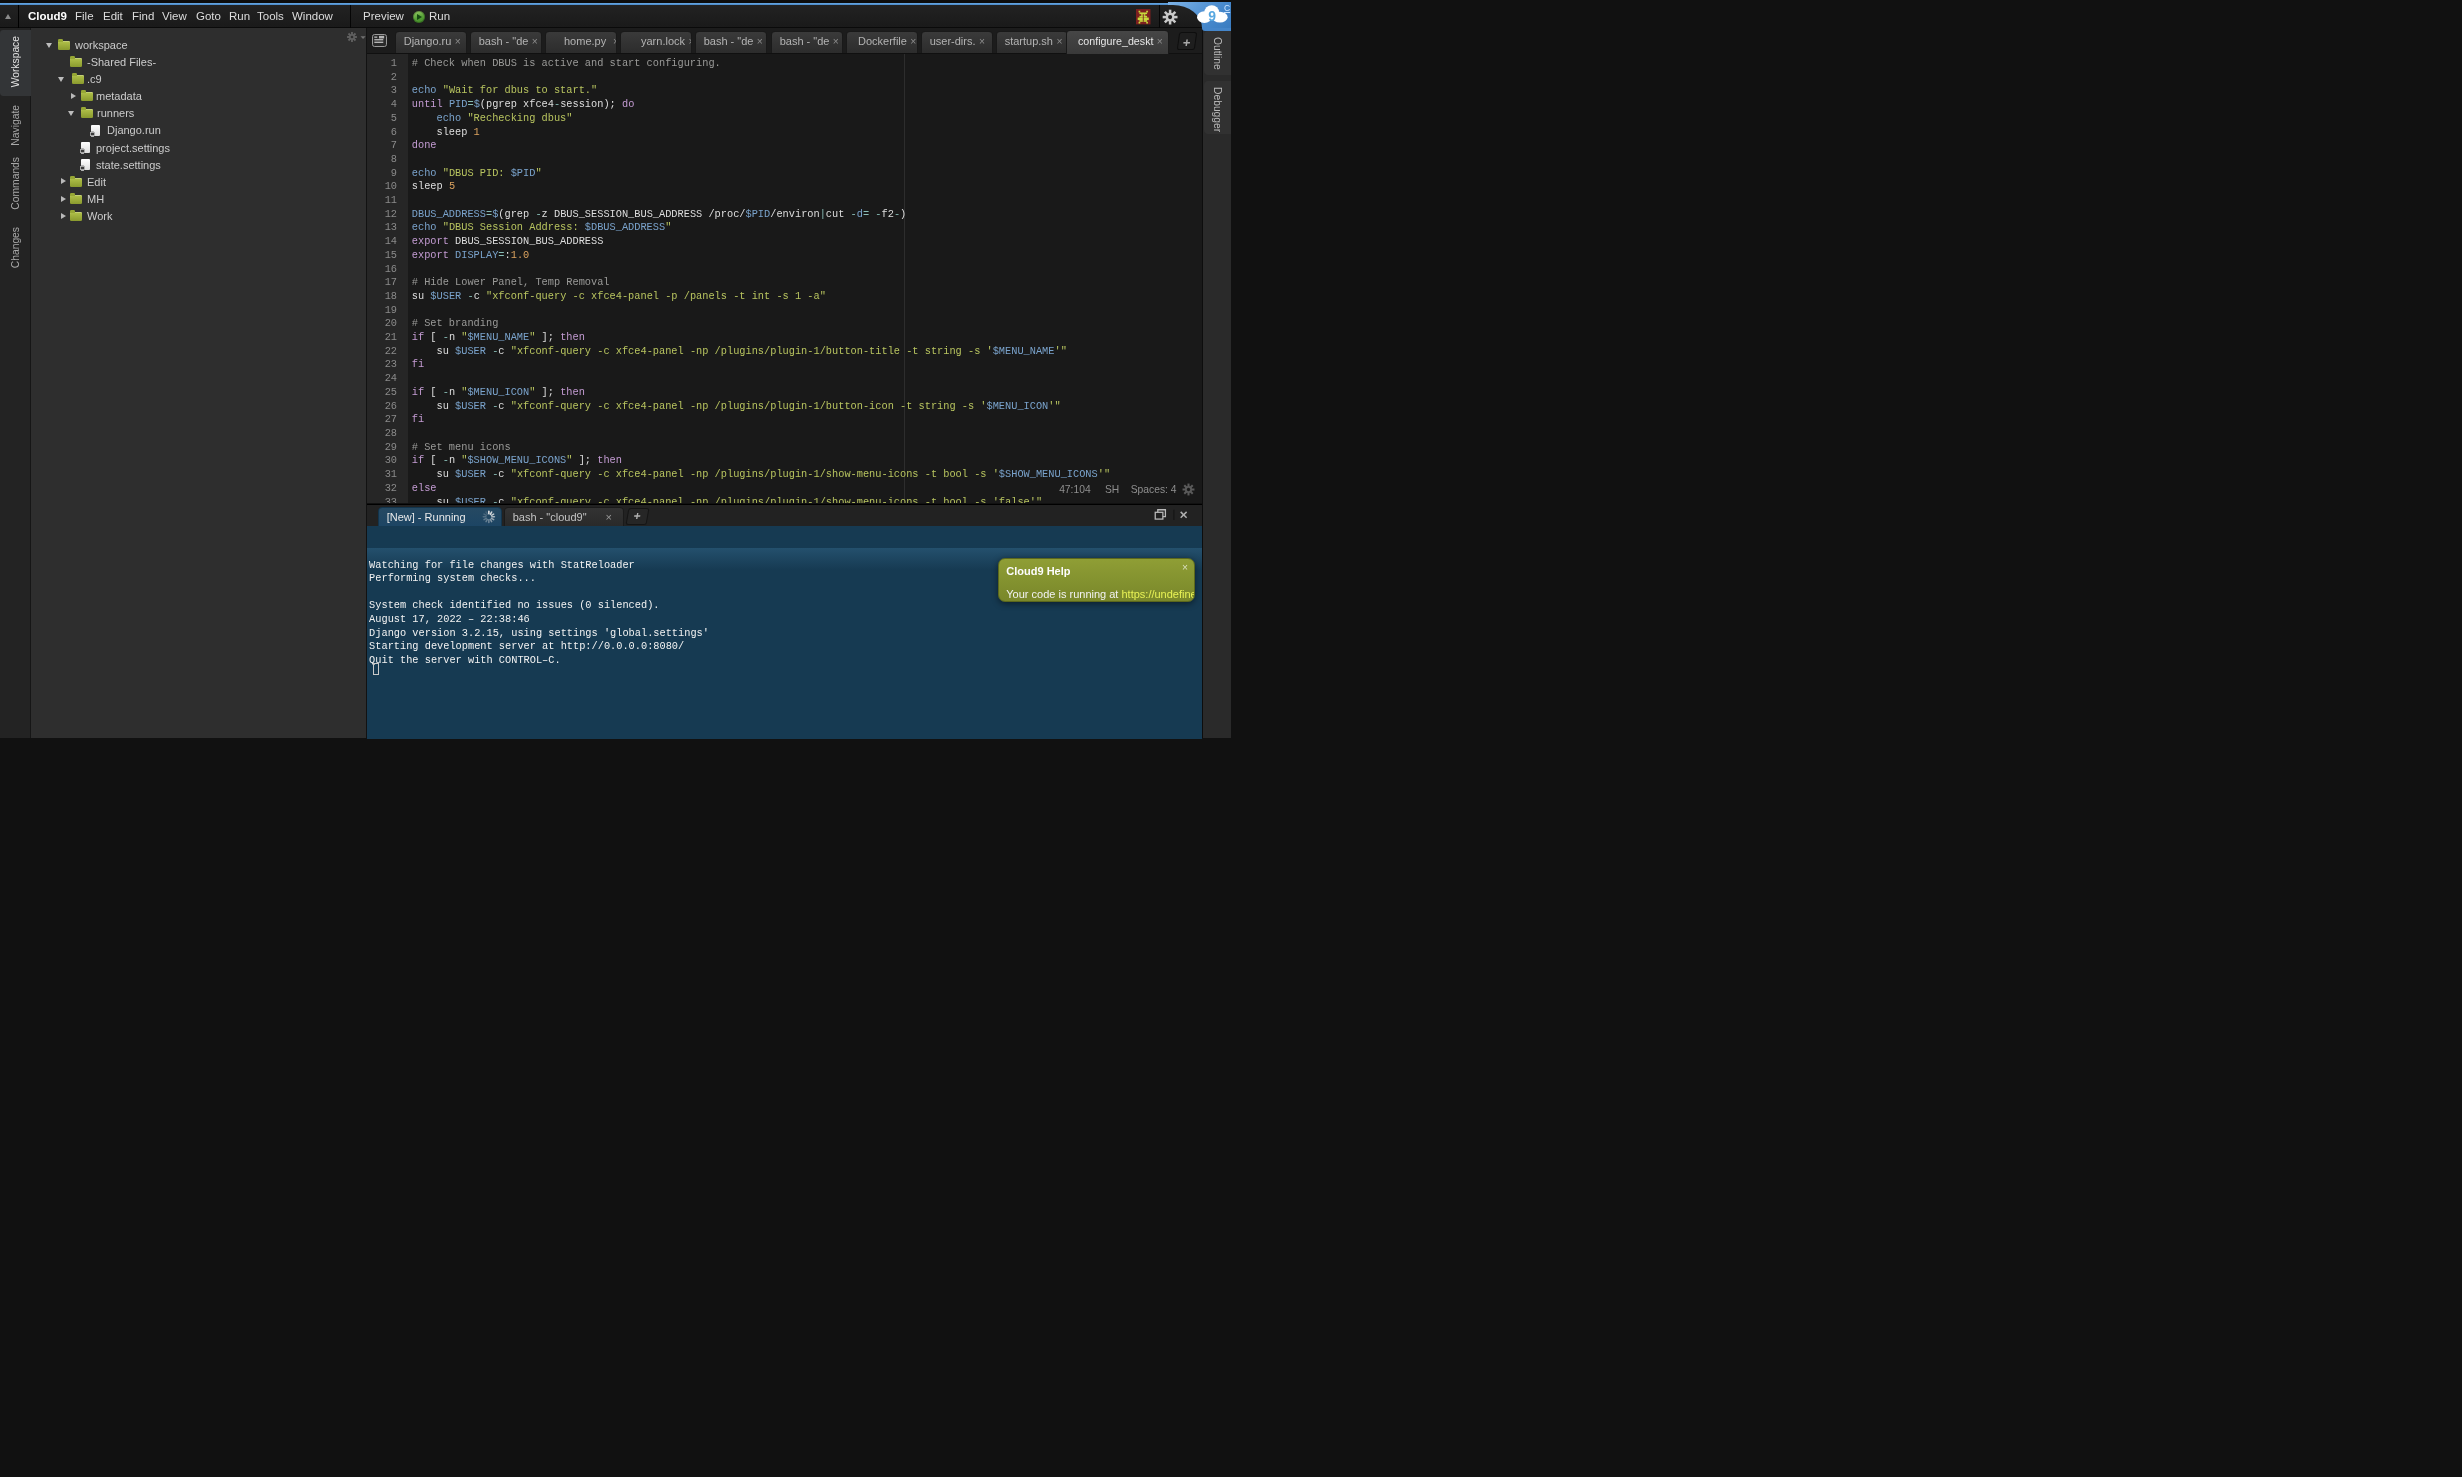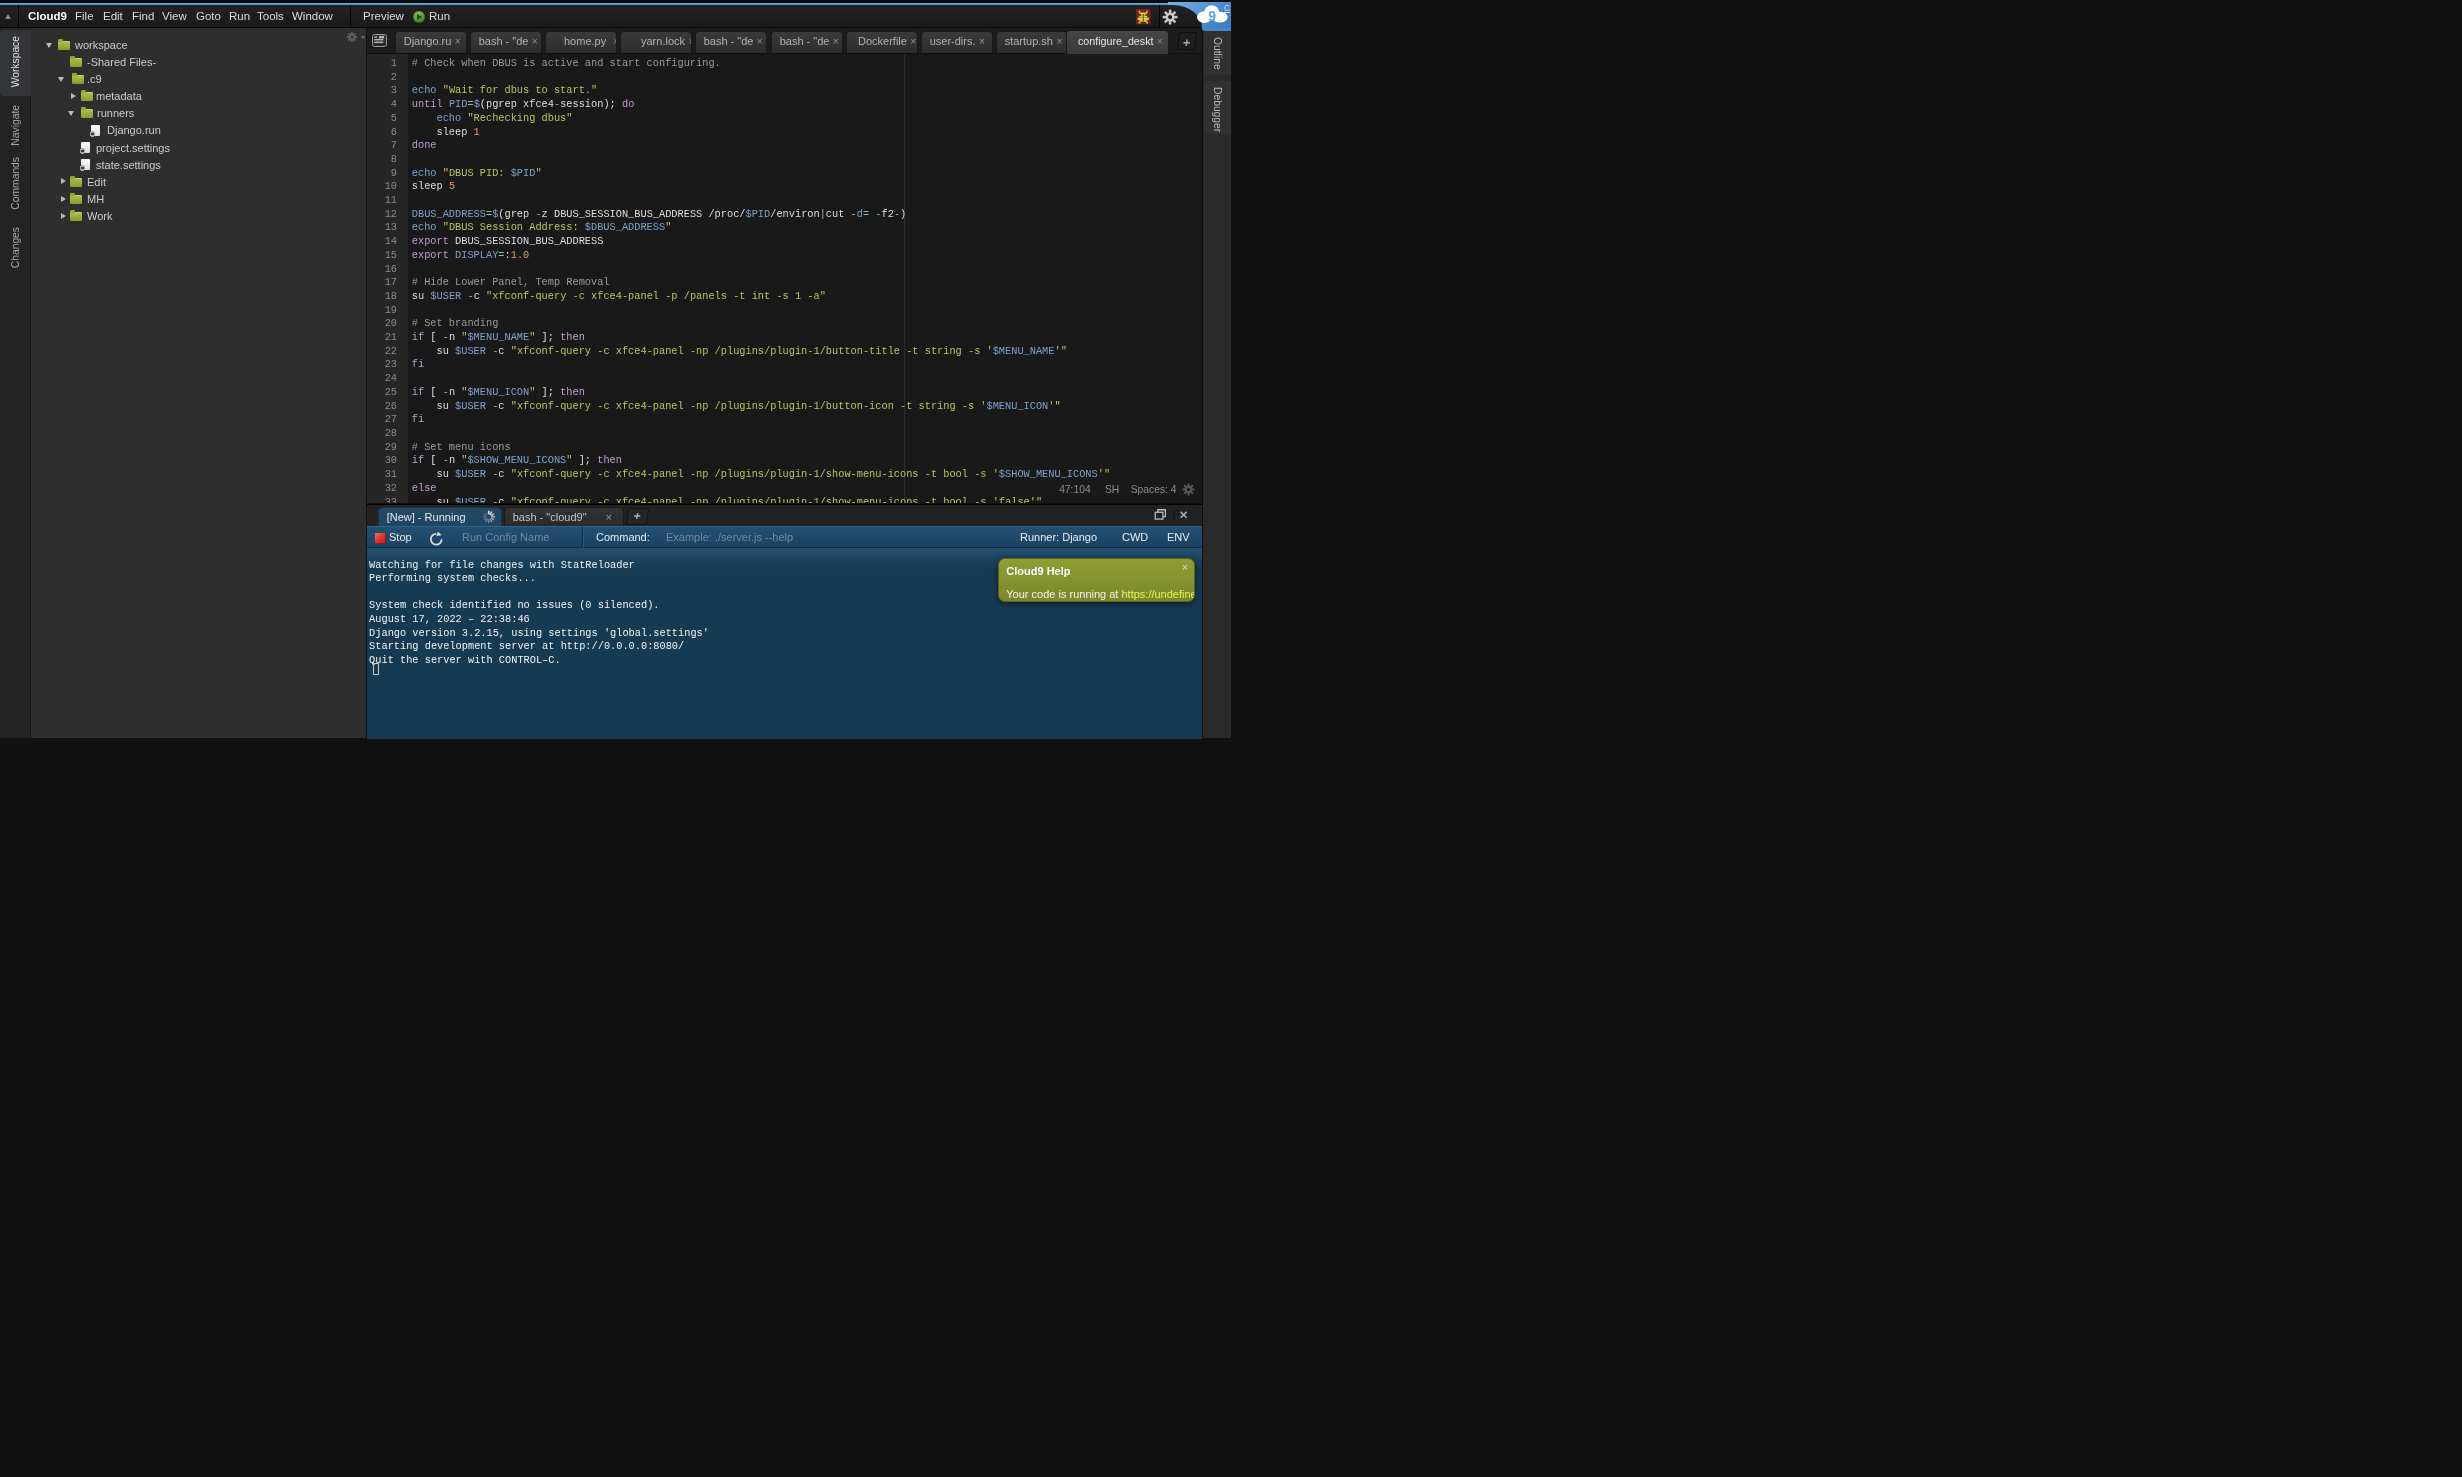--- a/index.html
+++ b/index.html
@@ -344,35 +344,20 @@
               <rect x="5" y="5" width="9" height="8"></rect>
               <path d="M8 5 V2 H17 V10 H14"></path>
             </g>
             <line x1="27" y1="2" x2="27" y2="14" stroke="#161616" stroke-width="1.5"></line>
             <g stroke="#b0b0b0" stroke-width="1.7">
               <line x1="35" y1="4.5" x2="42" y2="11.5"></line>
               <line x1="42" y1="4.5" x2="35" y2="11.5"></line>
             </g>
           </svg></div>
   </div>
-  <div id="ctoolbar">
-    <div style="position:absolute;left:7.7px;top:6px;width:11.5px;height:11.5px;background:linear-gradient(135deg,#f57272 0%,#e03535 45%,#b02020 100%);box-shadow:inset -0.9px -0.9px 0 rgba(0,0,0,.3)"></div>
-    <span style="position:absolute;left:22px;top:4.3px">Stop</span>
-    <svg width="14.5" height="14.5" viewBox="0 0 17 17" style="position:absolute;left:62px;top:5.1px">
-          <path d="M8.5 2.2 A6.3 6.3 0 1 0 14.8 8.5" fill="none" stroke="#d9d9d9" stroke-width="2.1"></path>
-          <path d="M9.5 0 L15 2.8 L9.5 5.6z" fill="#d9d9d9" transform="rotate(18 12 2.8)"></path>
-        </svg>
-    <span class="ph" style="position:absolute;left:95px;top:4.3px">Run Config Name</span>
-    <div style="position:absolute;left:215px;top:0;width:0.9px;height:21.4px;background:#0f3048;box-shadow:0.9px 0 0 #2a5a7e"></div>
-    <span style="position:absolute;left:229px;top:4.3px">Command:</span>
-    <span class="ph" style="position:absolute;left:299px;top:4.3px">Example: ./server.js --help</span>
-    <span style="position:absolute;left:653px;top:4.3px">Runner: Django</span>
-    <span style="position:absolute;left:755px;top:4.3px">CWD</span>
-    <span style="position:absolute;left:800px;top:4.3px">ENV</span>
-  </div>
   <div id="terminal"><span style="position:absolute;left:2.1px;top:10.7px">Watching for file changes with StatReloader
 Performing system checks...
 
 System check identified no issues (0 silenced).
 August 17, 2022 – 22:38:46
 Django version 3.2.15, using settings 'global.settings'
 Starting development server at http://0.0.0.0:8080/
 Quit the server with CONTROL–C.</span></div>
   <div id="cursor"></div>
   <div id="toast">

